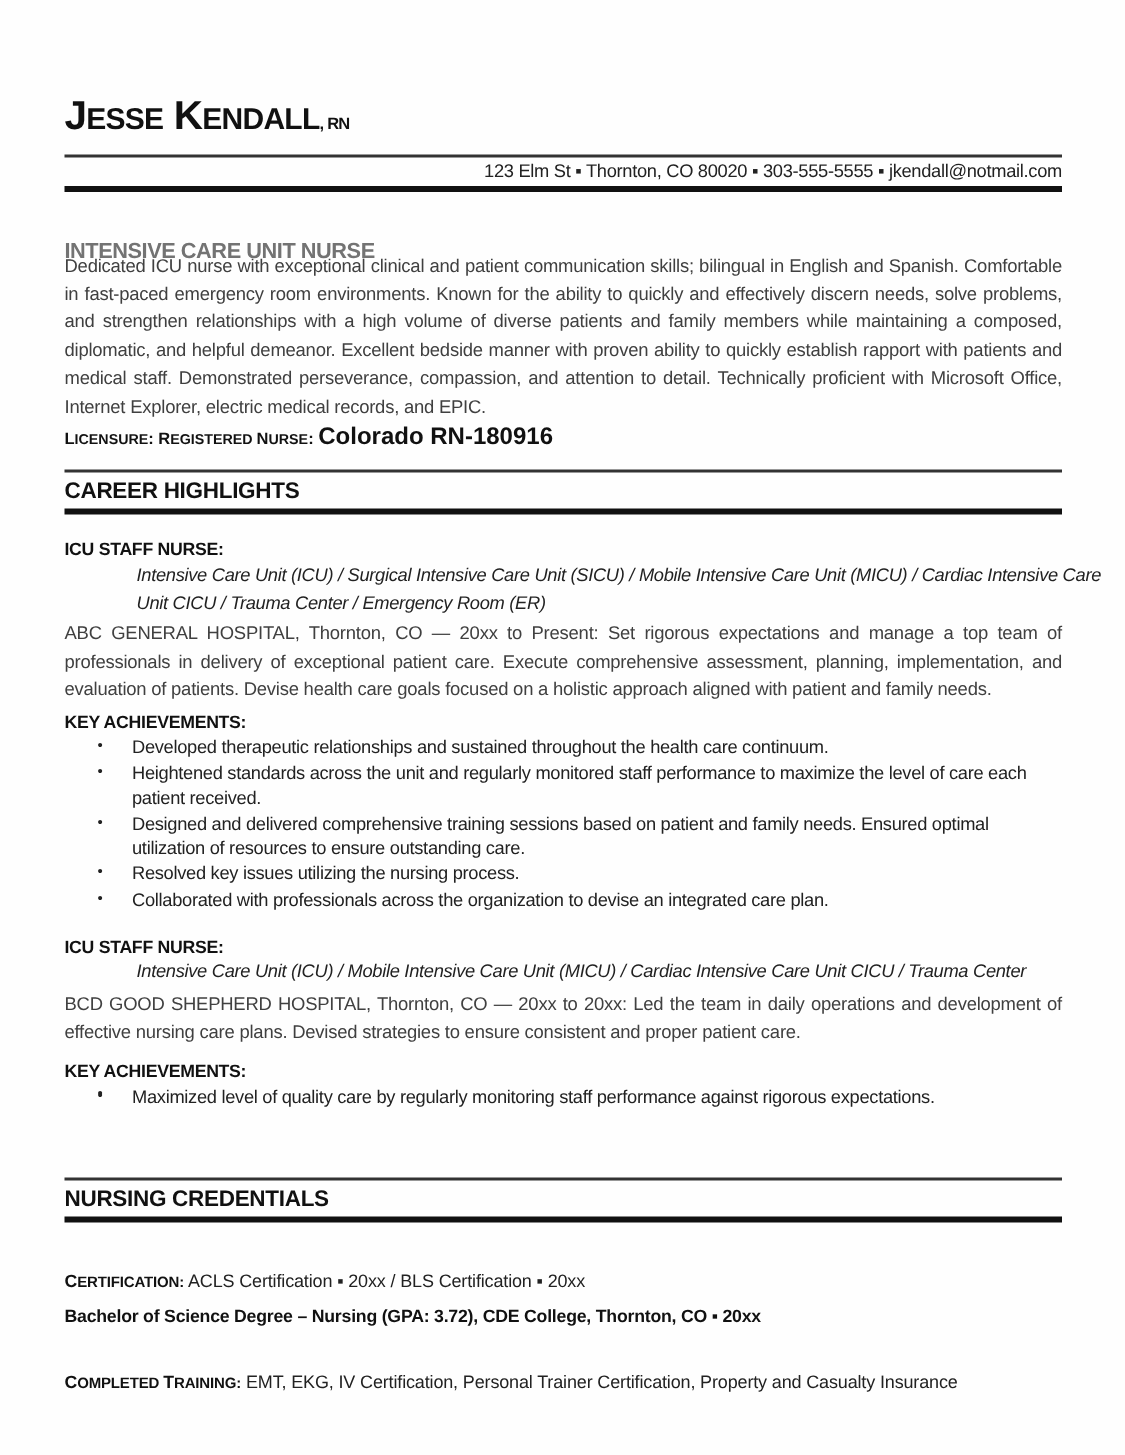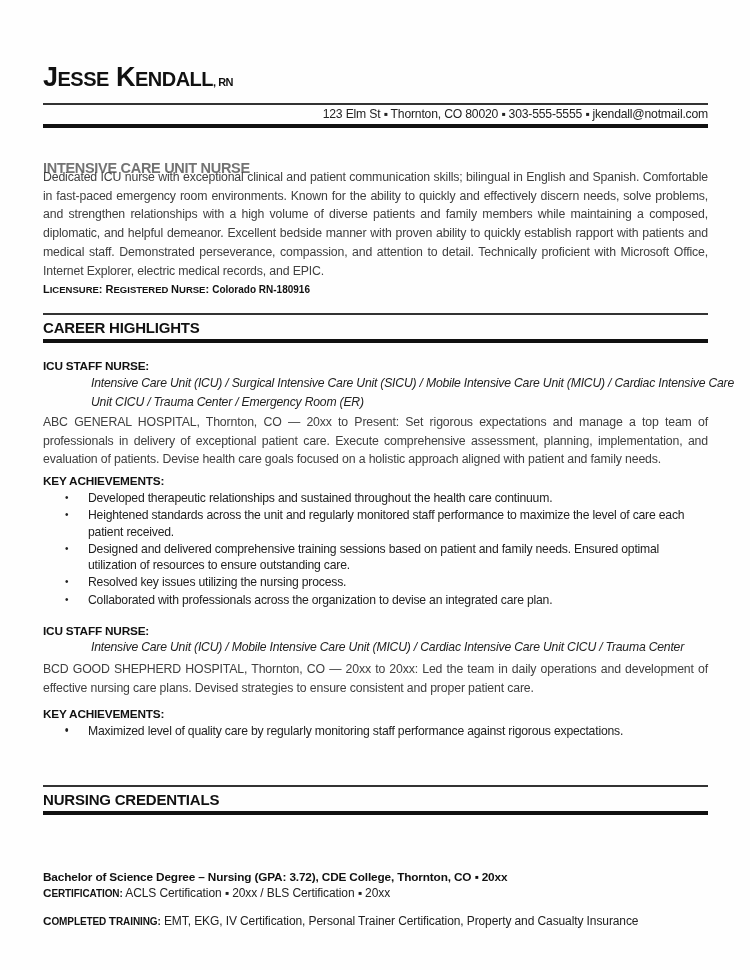--- a/index.html
+++ b/index.html
@@ -10,21 +10,21 @@
   .name .big { font-size: 27px; }
   .name .sm { font-size: 20px; }
   .name .rn { font-size: 11px; font-weight: bold; }
   .rule-thin { position: absolute; left: 0; width: 665px; height: 2px; background: #333; }
   .rule-thick { position: absolute; left: 0; width: 665px; height: 4px; background: #111; }
   .contact { position: absolute; top: 107px; right: 0; font-size: 12.2px; color: #222; white-space: nowrap; letter-spacing: -0.2px; }
   .title { position: absolute; top: 160px; left: 0; font-size: 14.5px; font-weight: bold; color: #737373; letter-spacing: -0.3px; }
   .para { position: absolute; left: 0; width: 665px; font-size: 12.3px; line-height: 18.7px; text-align: justify; color: #404040; letter-spacing: -0.15px; }
   .lic { position: absolute; top: 283px; left: 0; font-size: 11px; font-weight: bold; color: #111; white-space: nowrap; }
   .lic .sc { font-size: 9.5px; }
-  .lic .val { font-size: 10px; text-align: right; }
+  .lic .val { font-size: 16px; text-align: right; }
   .sect { position: absolute; left: 0; font-size: 15px; font-weight: bold; color: #111; letter-spacing: -0.2px; }
   .sub { position: absolute; left: 0; font-size: 11.8px; font-weight: bold; color: #111; letter-spacing: -0.2px; }
   .ital { position: absolute; left: 0; width: 665px; font-size: 12.2px; font-style: italic; line-height: 18.7px; color: #222; letter-spacing: -0.2px; margin-left: 48px; }
   .blist { position: absolute; left: 0; width: 665px; list-style: none; }
   .blist li { position: relative; padding-left: 45px; font-size: 12.2px; line-height: 16.6px; margin-bottom: 0.5px; color: #222; letter-spacing: -0.2px; }
   .blist li .dot { position: absolute; left: 22px; top: 0; font-size: 10px; }
   .edu { position: absolute; left: 0; top: 822px; font-size: 11.8px; font-weight: bold; color: #111; white-space: nowrap; letter-spacing: -0.15px; margin-top: 48px; }
   .line-sc { position: absolute; left: 0; font-size: 12px; color: #222; white-space: nowrap; letter-spacing: -0.1px; }
   .line-sc .lbl { font-weight: bold; font-size: 10px; color: #111; }
   .line-sc .lbl .cap { font-size: 11.8px; }
@@ -74,21 +74,21 @@
     <li><span class="dot">•</span></li>
     <li><span class="dot">•</span><span>Maximized level of quality care by regularly monitoring staff performance against rigorous expectations.</span></li>
   </ul>
 
   <div class="rule-thin" style="top:785px;"></div>
   <div class="sect" style="top:791px;">NURSING CREDENTIALS</div>
   <div class="rule-thick" style="top:811px;"></div>
 
   <div class="edu">Bachelor of Science Degree – Nursing (GPA: 3.72), CDE College, Thornton, CO ▪ 20xx</div>
 
-  <div class="line-sc" style="top:886px;">
+  <div class="line-sc" style="top:847px;">
     <span class="lbl"><span class="cap">C</span><span>ERTIFICATION:</span></span><span> ACLS Certification ▪ 20xx / BLS Certification ▪ 20xx</span>
   </div>
 
   <div class="line-sc" style="top:870px;margin-top:44px;">
     <span class="lbl"><span class="cap">C</span><span>OMPLETED </span><span class="cap">T</span><span>RAINING:</span></span><span> EMT, EKG, IV Certification, Personal Trainer Certification, Property and Casualty Insurance</span>
   </div>
 
 </div>
 
 </body></html>

